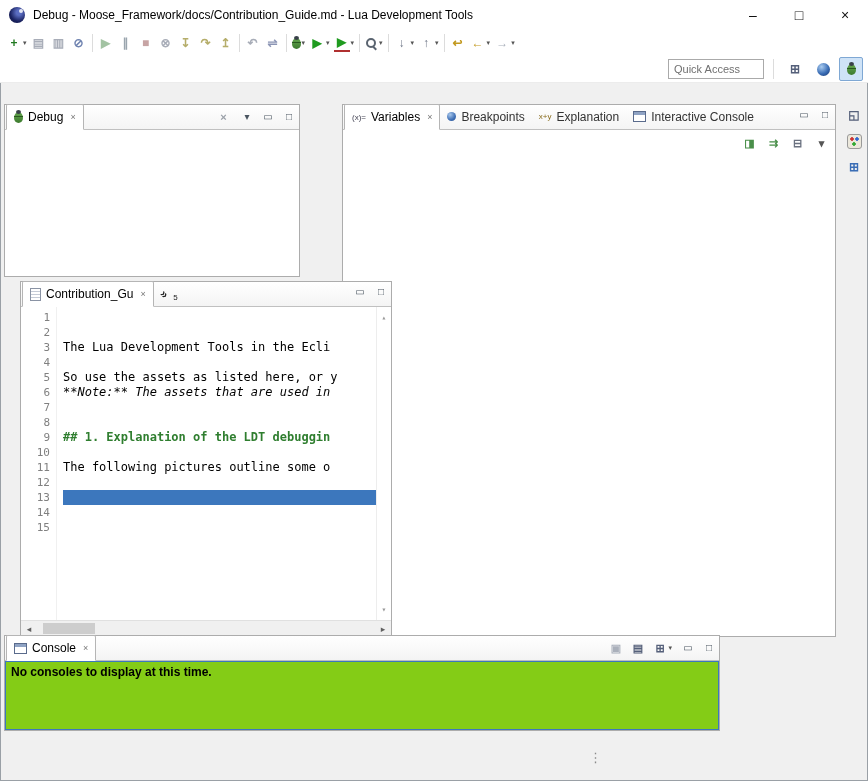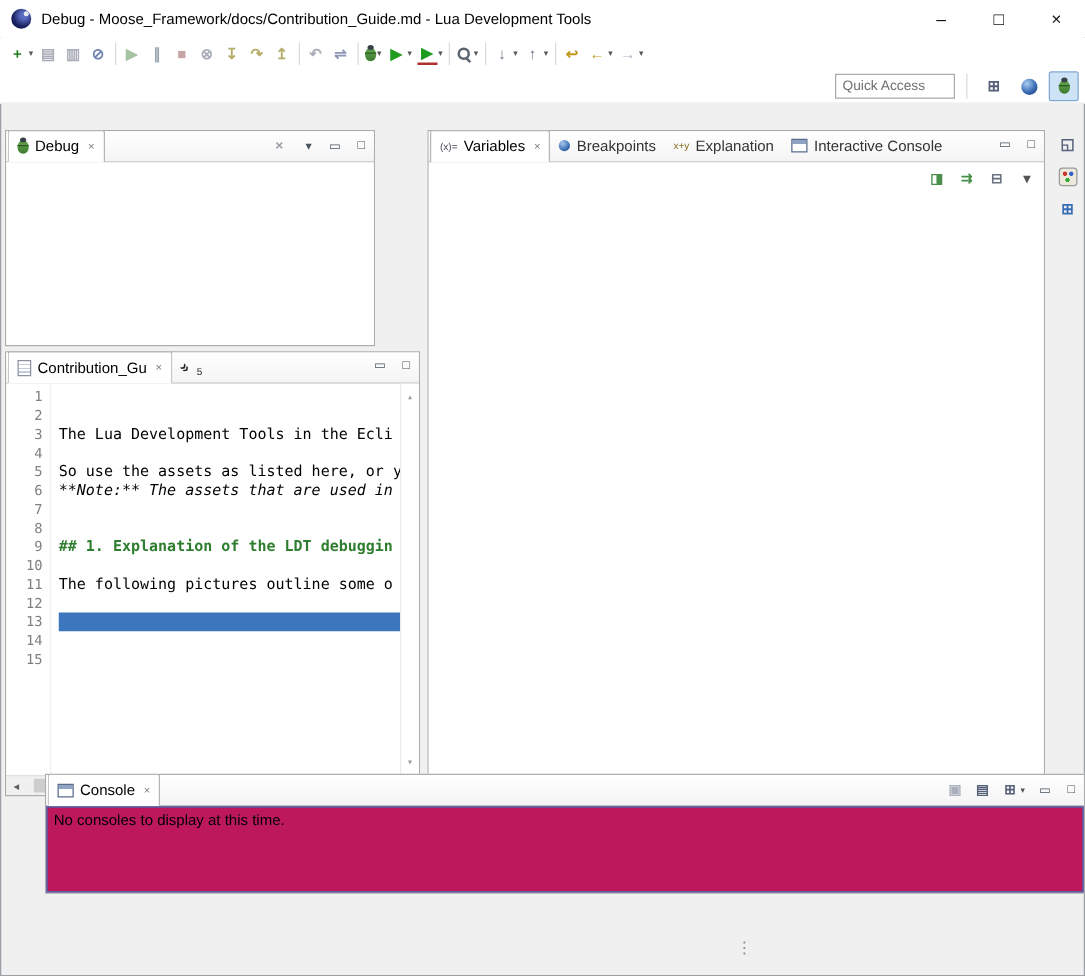--- a/index.html
+++ b/index.html
@@ -68,22 +68,22 @@
   .tab-label{white-space:nowrap;}
   .header-icons{position:absolute;right:3px;top:4px;display:flex;gap:7px;align-items:center;}
   .h-ic{font-size:10px;color:#4a5560;width:14px;text-align:center;}
   .h-btn{display:inline-flex;align-items:center;}
   .h-btn .tb-ic{width:15px;height:15px;font-size:11px;}
   .hi-group{display:inline-flex;gap:7px;margin-right:2px;}
   .panel-body{position:absolute;top:25px;left:0;right:0;bottom:0;background:#fff;}
 
   .debug-panel{left:4px;top:104px;width:296px;height:173px;}
   .vars-panel{left:342px;top:104px;width:494px;height:533px;}
-  .editor-panel{left:4px;top:281px;width:332px;height:356px;}
-  .console-panel{left:4px;top:619px;width:832px;height:96px;margin-left:32px;}
+  .editor-panel{left:20px;top:281px;width:372px;height:356px;}
+  .console-panel{left:4px;top:635px;width:716px;height:96px;}
 
   .vars-toolbar{display:flex;justify-content:flex-end;align-items:center;gap:9px;padding:5px 6px;}
 
   
   .editor-body{position:absolute;top:25px;left:0;right:0;bottom:16px;display:flex;
                font-family:"DejaVu Sans Mono",monospace;font-size:12px;line-height:15px;background:#fff;}
   .gutter{width:36px;padding:3px 6px 0 0;text-align:right;color:#808080;font-size:11px;box-sizing:border-box;
           border-right:1px solid #f0f0f0;}
   .gut-line{height:15px;}
   .code-area{flex:1;padding:3px 0 0 6px;overflow:hidden;}
@@ -96,21 +96,21 @@
   .hscroll{position:absolute;left:0;right:0;bottom:0;height:16px;background:#f0f0f0;display:flex;
            align-items:center;border-top:1px solid #e0e0e0;box-sizing:border-box;}
   .hs-arrow{width:16px;text-align:center;font-size:9px;color:#606060;}
   .hs-track{flex:1;height:100%;position:relative;}
   .hs-thumb{position:absolute;left:6px;top:2px;bottom:2px;width:52px;background:#cdcdcd;}
   .ovf-chevron{display:inline-block;font-size:12px;font-weight:bold;transform:rotate(45deg);color:#222;}
   .ovf-count{font-size:8px;margin-left:1px;align-self:flex-end;padding-bottom:4px;color:#222;}
 
   
   .console-content{position:absolute;top:25px;left:0;right:0;bottom:0;border:1px solid #3c77bd;
-                   background:#be185d;padding:3px 5px;box-sizing:border-box;}
+                   background:#84cc16;padding:3px 5px;box-sizing:border-box;font-weight:bold;}
 
   
   .right-trim{position:absolute;right:1px;top:106px;width:26px;display:flex;flex-direction:column;align-items:center;gap:8px;}
   .trim-btn{width:18px;height:18px;display:flex;align-items:center;justify-content:center;}
   .grip{position:absolute;left:589px;top:750px;color:#8a8a8a;font-size:13px;}
 </style>
 </head>
 <body>
 
 <div class="window">

